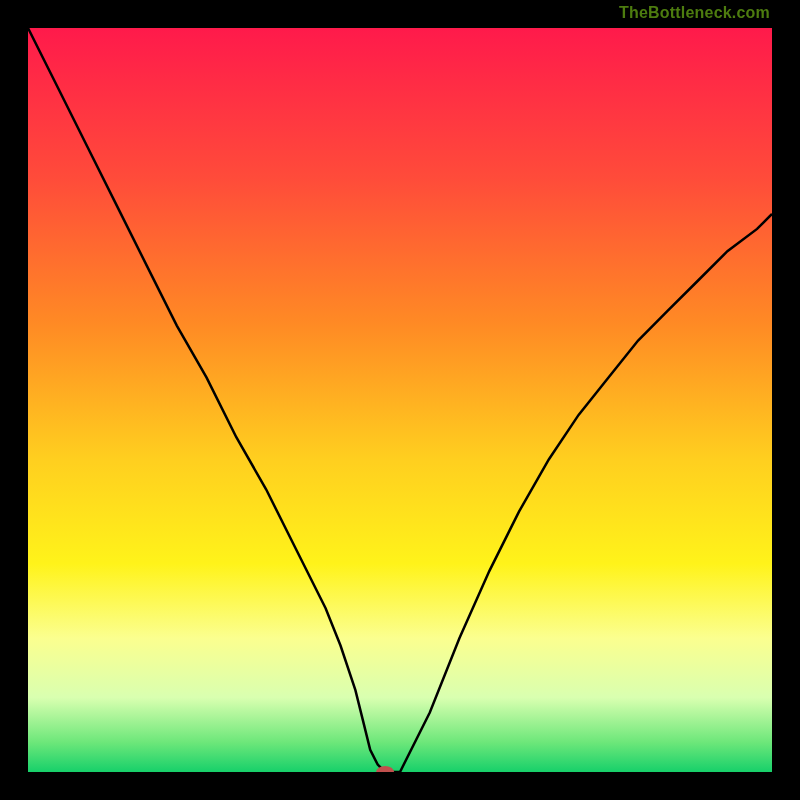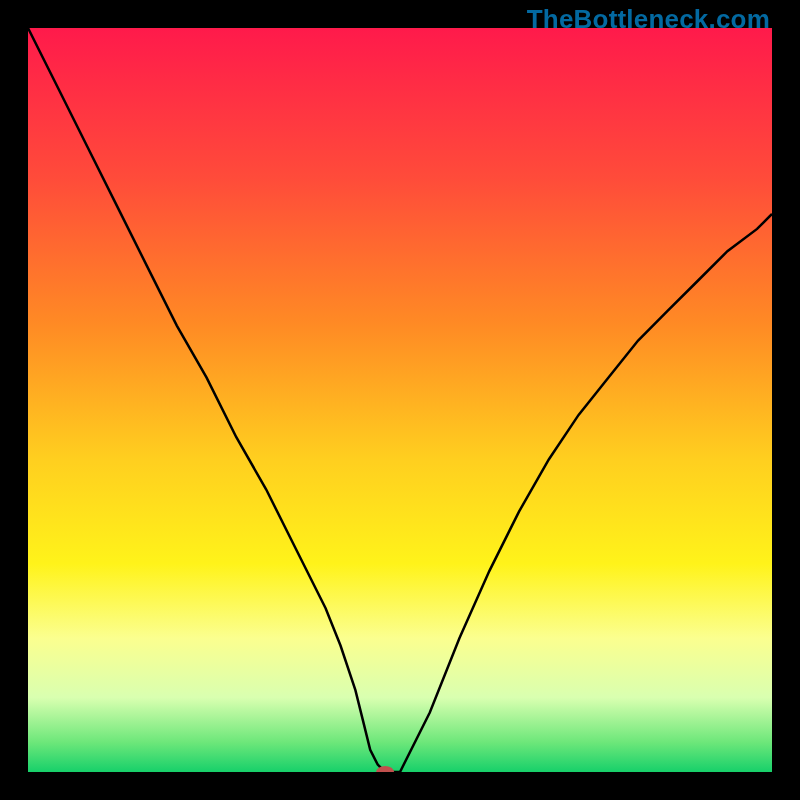--- a/index.html
+++ b/index.html
@@ -21,22 +21,22 @@
     left: 28px;
     top: 28px;
     width: 744px;
     height: 744px;
     overflow: hidden;
   }
   .watermark {
     position: absolute;
     top: 4px;
     right: 30px;
-    color: #0369a1;
-    font-size: 26px;
+    color: #4d7c0f;
+    font-size: 16px;
     font-weight: 600;
     letter-spacing: 0.2px;
     user-select: none;
   }
   svg { display: block; }
 </style>
 </head>
 <body>
 
 <div class="frame">

